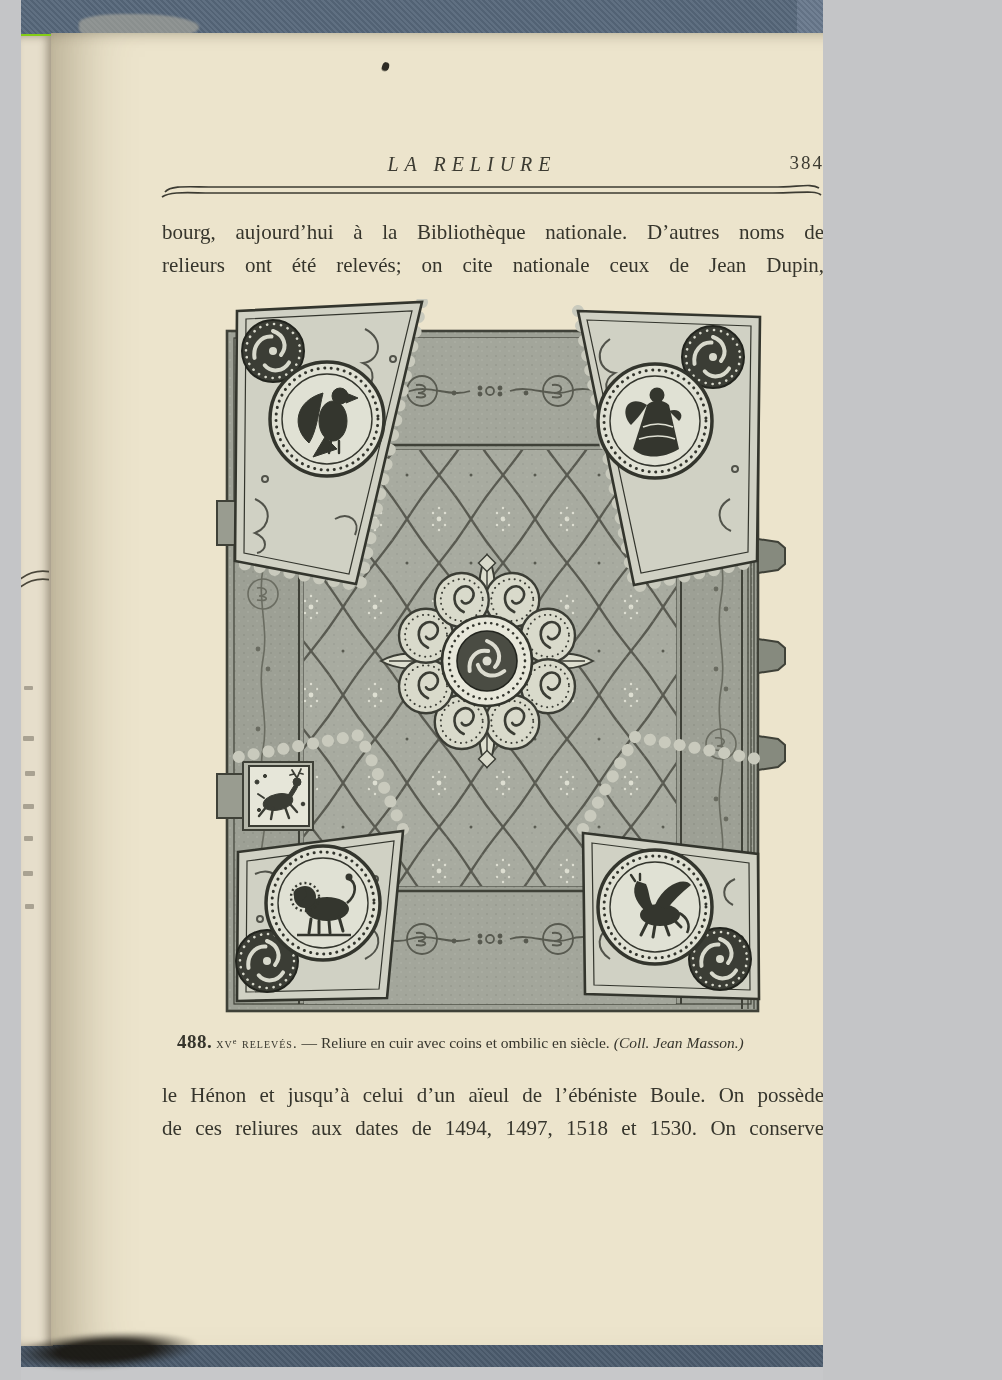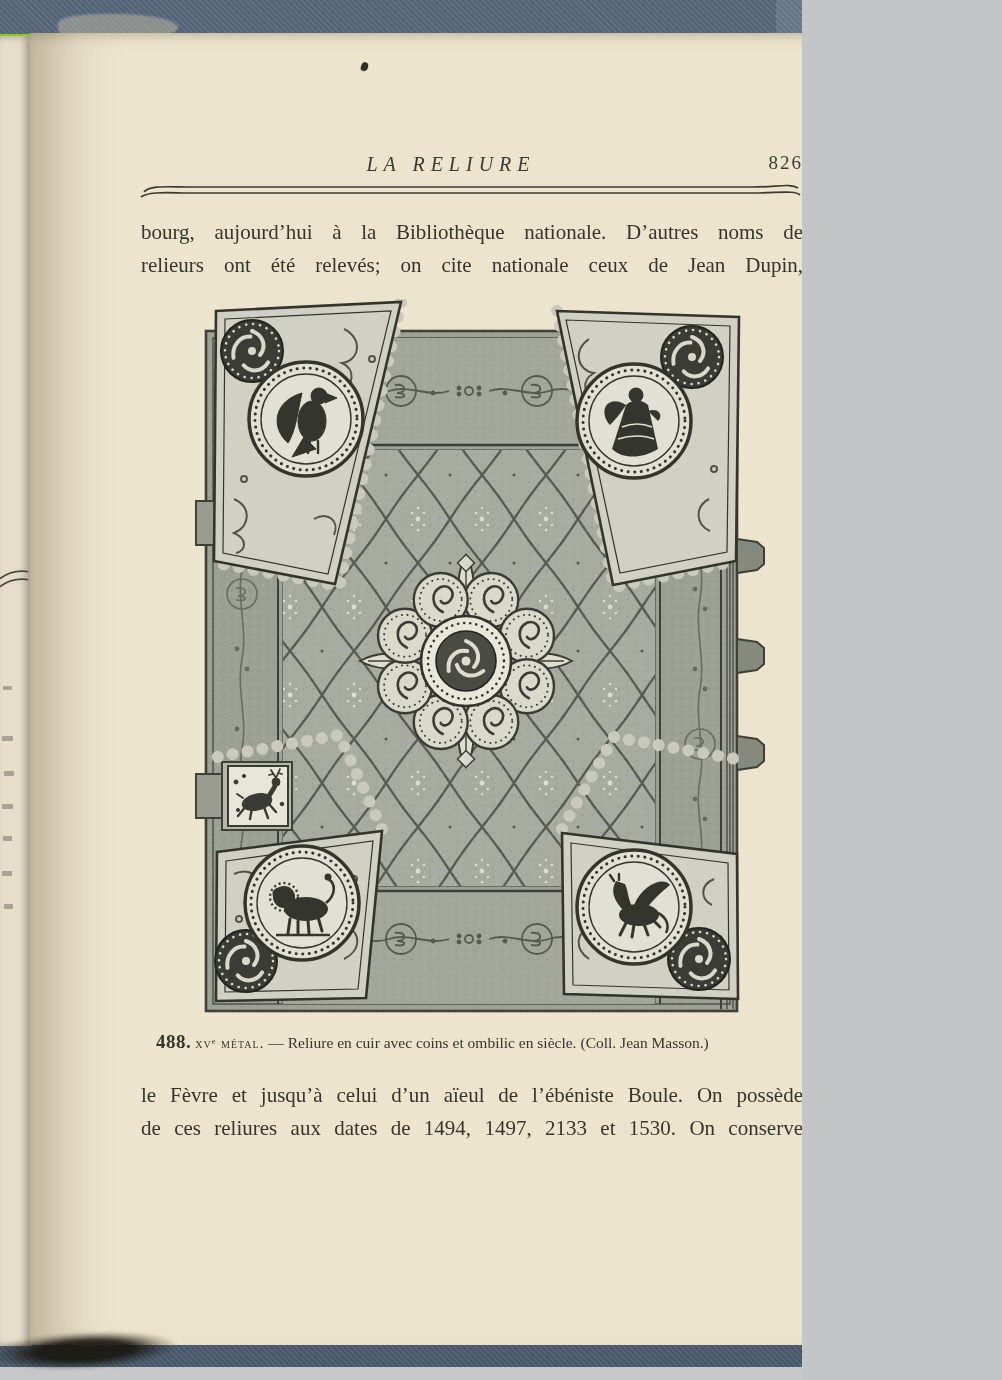--- a/index.html
+++ b/index.html
@@ -1,17 +1,17 @@
 <!DOCTYPE html>
 <html><head>
 <meta charset="utf-8">
 <style>
   html,body{margin:0;padding:0;background:#c4c5c7;}
   .scene{position:relative;width:802px;height:1380px;overflow:hidden;
-         font-family:"Liberation Serif","DejaVu Serif",serif;background:#84cc16;}
+         font-family:"Liberation Serif","DejaVu Serif",serif;background:#84cc16;margin-left:21px;}
 
   
   .cloth{position:absolute;background:#57687b;
          background-image:repeating-linear-gradient(45deg,rgba(255,255,255,.05) 0 2px,rgba(0,0,0,.06) 2px 4px);}
   .cloth-top{left:0;top:0;width:1002px;height:34px;}
   .cloth-right{right:0;top:0;width:26px;height:1380px;background-color:#69798d;}
   .cloth-bottom{left:0;top:1343px;width:1002px;height:26px;background-color:#4c5c6e;}
   .cloth-fold{position:absolute;right:0;top:0;width:0;height:0;
               border-top:86px solid rgba(255,255,255,.10);border-left:46px solid transparent;}
   .fray{position:absolute;left:58px;top:14px;width:120px;height:26px;background:#b9b4a4;
@@ -47,21 +47,21 @@
 
   .body-par{position:absolute;color:#36352c;font-size:21px;}
   .par-line{text-align:justify;text-align-last:justify;white-space:nowrap;width:100%;line-height:33px;}
   .par-top{left:141px;top:216px;width:662px;}
   .par-bottom{left:141px;top:1079px;width:662px;}
 
   .caption{position:absolute;left:156px;top:1031px;width:660px;color:#36352c;white-space:nowrap;}
   .cap-num{font-weight:bold;font-size:19px;letter-spacing:.5px;}
   .cap-period{font-variant:small-caps;font-size:14.5px;letter-spacing:1px;}
   .cap-text{font-size:15.5px;}
-  .cap-coll{font-size:15.5px;}
+  .cap-coll{font-style:italic;font-size:15.5px;}
 
   .figure{position:absolute;left:194px;top:299px;width:577px;height:722px;}
 </style>
 </head>
 <body>
 
 <div class="scene">
 
   <div class="cloth cloth-top">
     <div class="cloth-fold"></div>
@@ -85,21 +85,21 @@
     <div class="left-frag" style="left:4px;top:868px;width:9px;height:5px"></div>
   </div>
 
   <div class="page"></div>
   <div class="fore-edge"></div>
   <div class="ink-smudge"></div>
 
   <div class="top-mark"></div>
 
   <div class="running-title">LA RELIURE</div>
-  <div class="folio">826</div>
+  <div class="folio">384</div>
 
   <svg class="head-rule" width="666" height="18">
     <path d="M6,10 C12,3 30,5 52,5 L614,5 C640,5 652,1 660,6" fill="none" stroke="#3c3b32" stroke-width="1.7"></path>
     <path d="M3,15 C12,9 30,11 52,11 L614,11 C642,11 656,8 662,13" fill="none" stroke="#3c3b32" stroke-width="1.7"></path>
   </svg>
 
   <div class="body-par par-top">
     <div class="par-line">bourg, aujourd’hui à la Bibliothèque nationale. D’autres noms de</div>
     <div class="par-line">relieurs ont été relevés; on cite nationale ceux de Jean Dupin,</div>
   </div>
@@ -383,23 +383,23 @@
           <path d="M-8,16 L-14,28 M0,18 L-2,30 M10,17 L14,28 M18,12 L26,20" stroke="#34362e" stroke-width="3" stroke-linecap="round" fill="none"></path>
           <path d="M24,6 C32,10 36,18 32,26" stroke="#34362e" stroke-width="2.6" fill="none"></path>
         </g>
       </g>
     </g>
   </svg>
   </div>
 
   <div class="caption">
     <span class="cap-num">488.</span>
-    <span class="cap-period">xvᵉ métal.</span>
+    <span class="cap-period">xvᵉ relevés.</span>
     <span class="cap-text">— Reliure en cuir avec coins et ombilic en siècle.</span>
     <span class="cap-coll">(Coll. Jean Masson.)</span>
   </div>
 
   <div class="body-par par-bottom">
-    <div class="par-line">le Fèvre et jusqu’à celui d’un aïeul de l’ébéniste Boule. On possède</div>
-    <div class="par-line">de ces reliures aux dates de 1494, 1497, 2133 et 1530. On conserve</div>
+    <div class="par-line">le Hénon et jusqu’à celui d’un aïeul de l’ébéniste Boule. On possède</div>
+    <div class="par-line">de ces reliures aux dates de 1494, 1497, 1518 et 1530. On conserve</div>
   </div>
 
 </div>
 
 </body></html>

